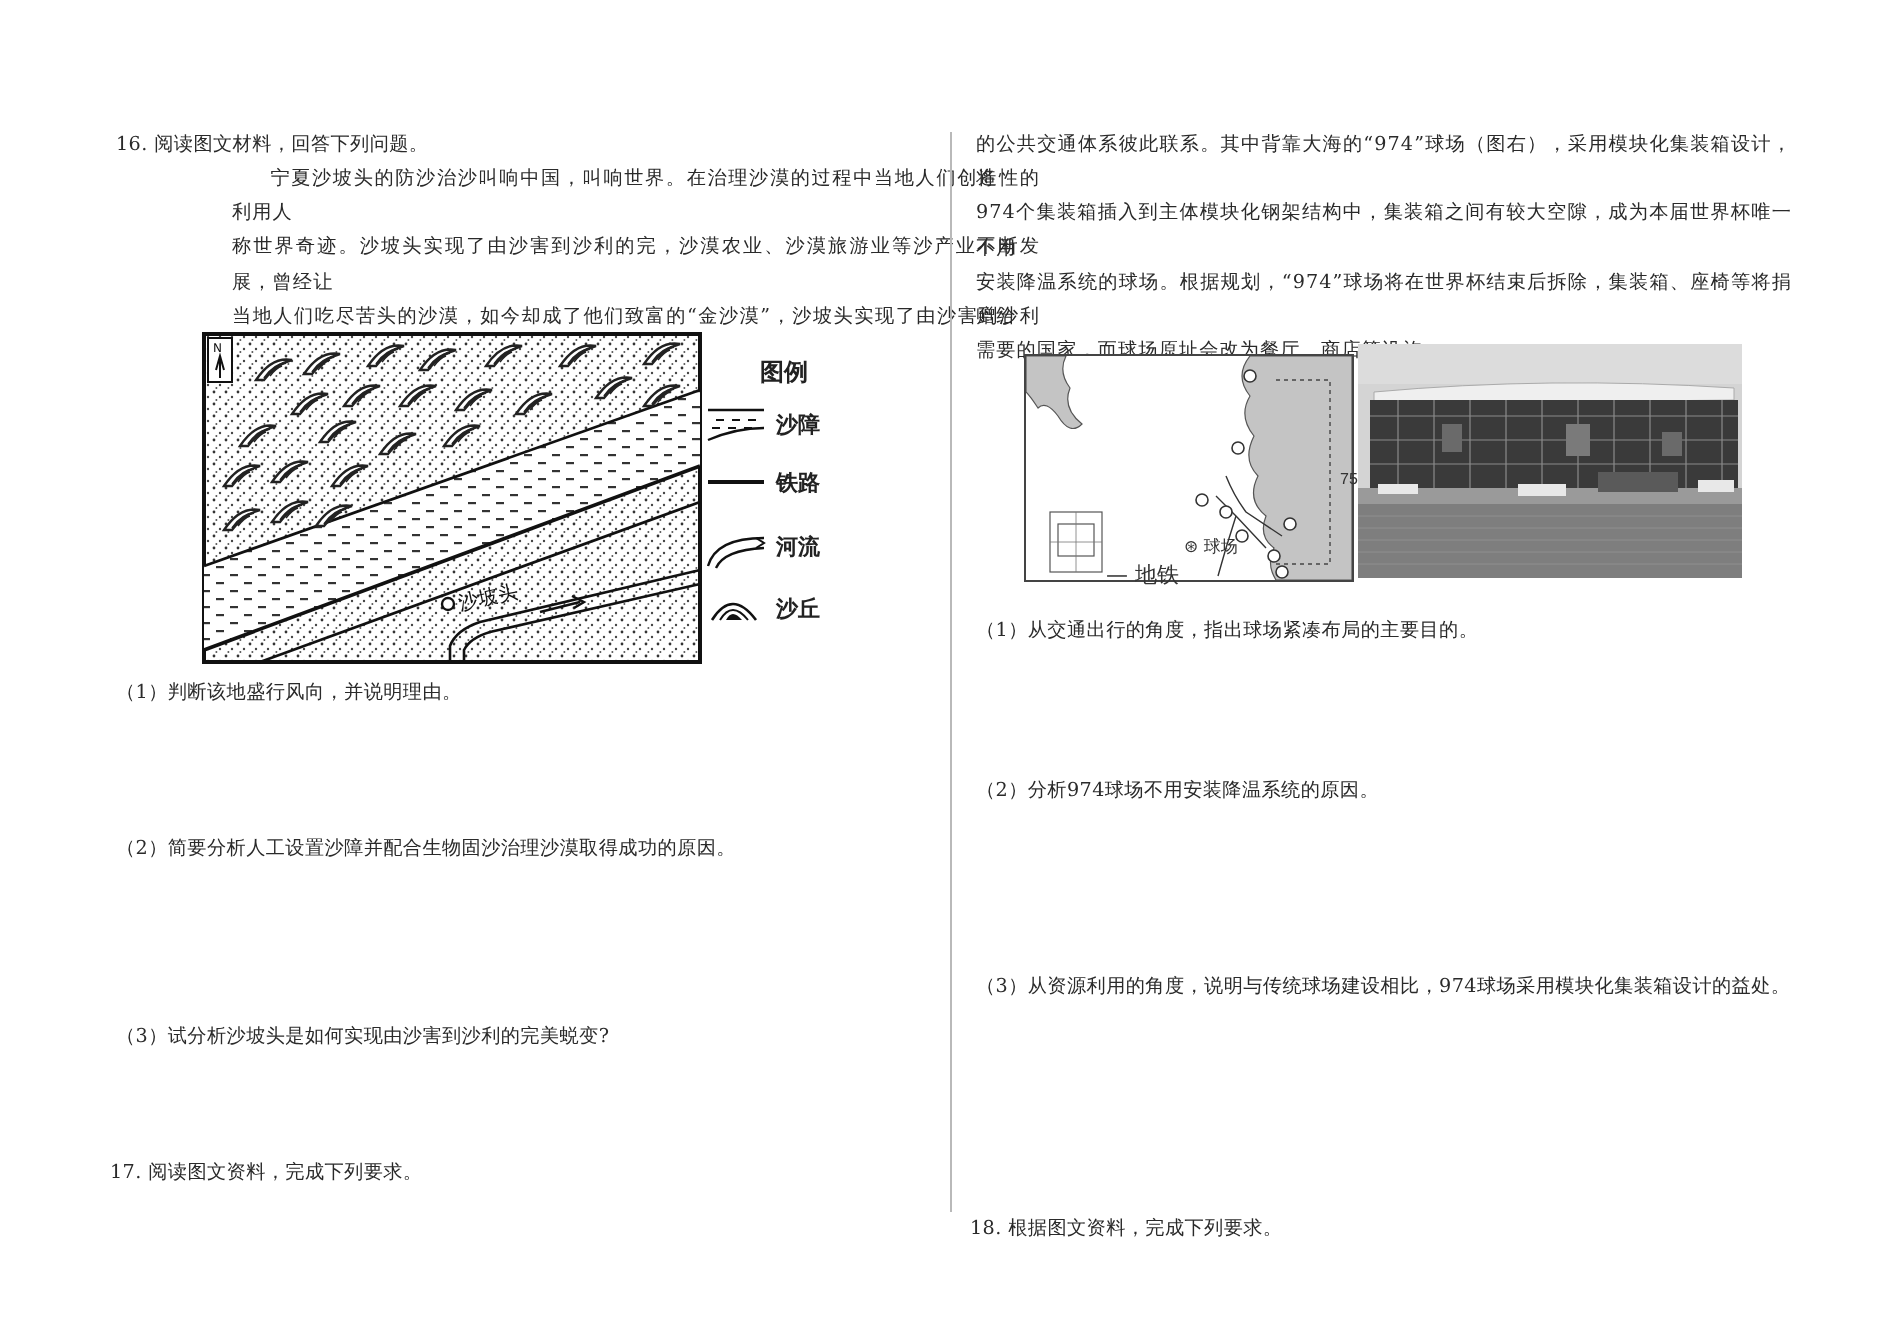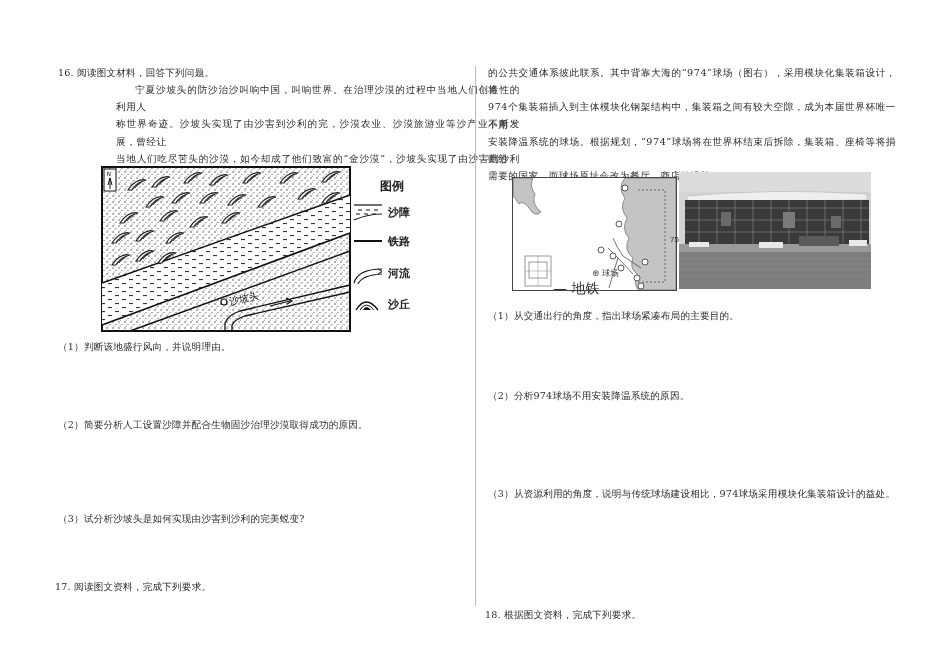--- a/index.html
+++ b/index.html
@@ -21,21 +21,21 @@
   .legend-row { position:absolute; left:0; width:90px; height:24px; }
   .legend-row svg { position:absolute; left:0; top:0; }
   .legend-label { position:absolute; left:36px; top:3px; font-size:11px; font-weight:bold;
                   font-family:"DejaVu Sans", sans-serif; color:#222; }
 
   
   .fig17map { position:absolute; left:512px; top:177px; width:163px; height:112px; border:1px solid #444; background:#fff; overflow:hidden; }
   .fig17photo { position:absolute; left:679px; top:172px; width:192px; height:117px; background:#cfcfcf; overflow:hidden; }
   .map-label-km { position:absolute; left:670px; top:235px; font-size:8px; font-family:Liberation Sans, sans-serif; color:#333; }
   .map-legend-a { position:absolute; left:553px; top:268px; font-size:8.5px; font-family:"DejaVu Sans", sans-serif; color:#333;margin-left:39px; }
-  .map-legend-b { position:absolute; left:553px; top:280px; font-size:14px; font-family:"DejaVu Sans", sans-serif; color:#333; }
+  .map-legend-b { position:absolute; left:553px; top:280px; font-size:11px; font-family:"DejaVu Sans", sans-serif; color:#333; }
 </style>
 </head>
 <body>
 
 <div class="page">
 
   <div class="txt" style="left:58px; top:64px;">16. 阅读图文材料，回答下列问题。</div>
 
   <div class="para" style="left:72px; top:81px; width:404px;margin-left:44px;">
     <p class="indent">宁夏沙坡头的防沙治沙叫响中国，叫响世界。在治理沙漠的过程中当地人们创造性的利用人</p>

